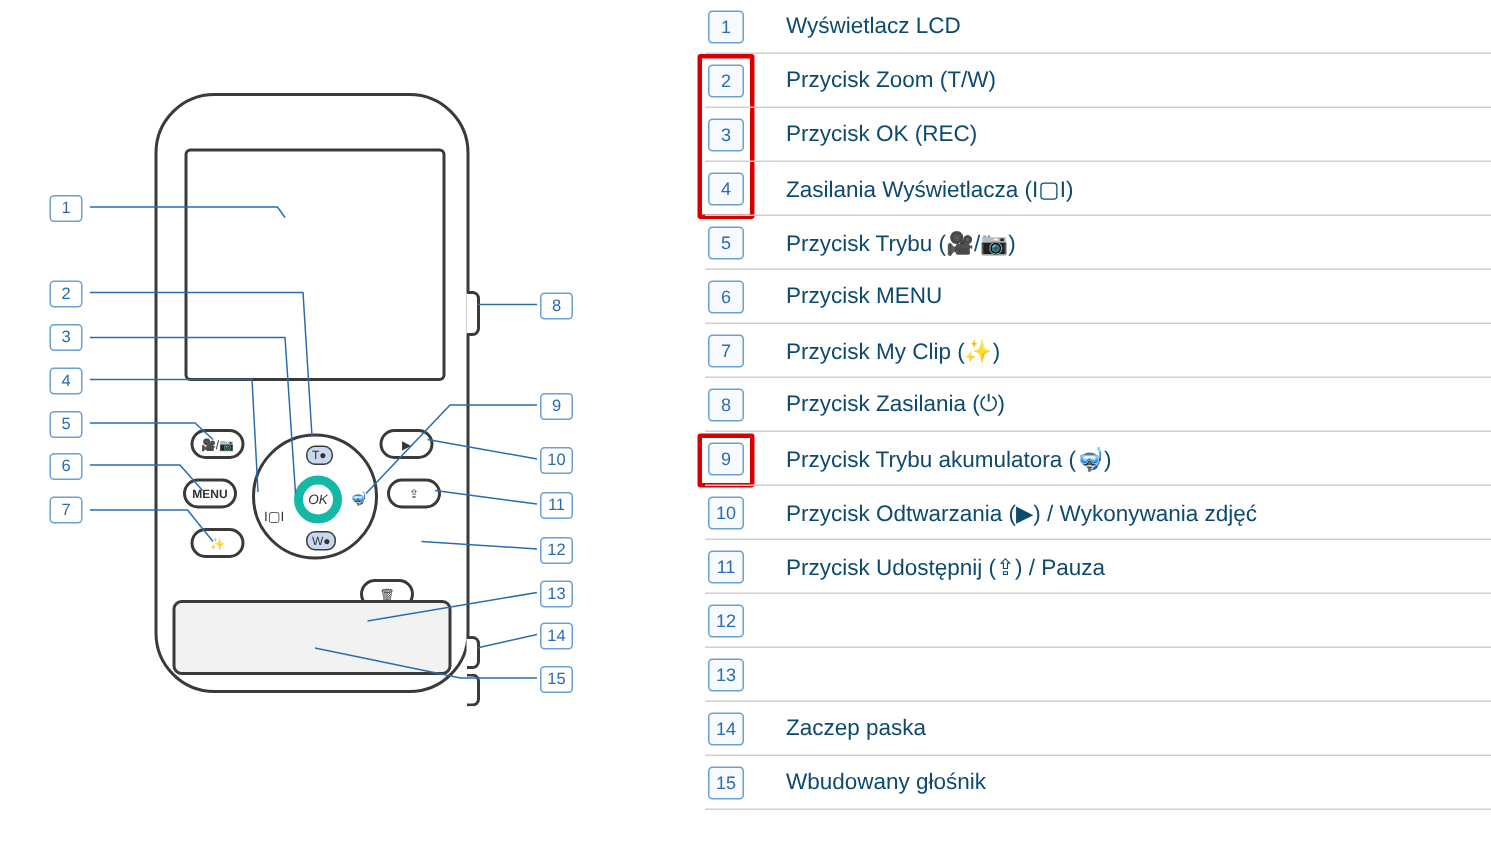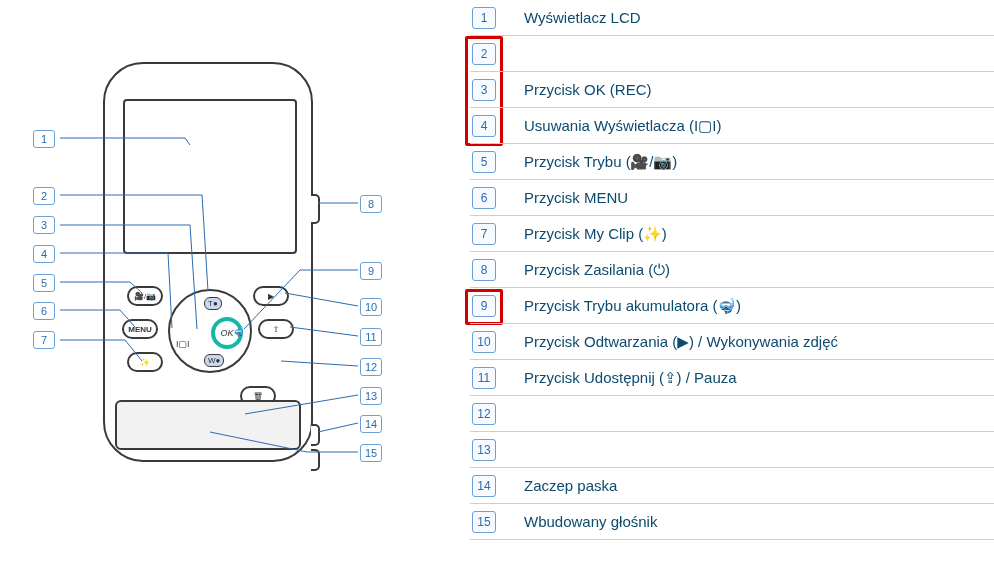--- a/index.html
+++ b/index.html
@@ -48,23 +48,23 @@
   .device .dpad {
     position: absolute;
     left: 63px; top: 225px;
     width: 84px; height: 84px;
     border: 2px solid #3a3a3a;
     border-radius: 50%;
     background: #fff;
   }
   .device .okbtn {
     position: absolute;
-    left: 41px; top: 26px;
+    left: 26px; top: 26px;
     width: 32px; height: 32px;
-    border: 4px solid #14b8a6;
+    border: 6px solid #14b8a6;
     border-radius: 50%;
     font-size: 9px;
     display:flex; align-items:center; justify-content:center;font-style:italic;
   }
   .device .zoom-t {
     position:absolute; top:6px; left:34px; font-size:8px; background:#c9d7ef; border:1px solid #3a3a3a; border-radius:6px; padding:1px 3px;
   }
   .device .zoom-w {
     position:absolute; bottom:4px; left:34px; font-size:8px; background:#c9d7ef; border:1px solid #3a3a3a; border-radius:6px; padding:1px 3px;
   }
@@ -234,28 +234,29 @@
     <div class="hl" style="left:-5px; top:36px; width:38px; height:110px;"></div>
 
     <div class="hl" style="left:-5px; top:289px; width:38px; height:36px;"></div>
 
     <div class="legend-row">
       <div class="num-box">1</div>
       <div class="legend-text">Wyświetlacz LCD</div>
     </div>
     <div class="legend-row">
       <div class="num-box">2</div>
+      <div class="legend-text">Przycisk Zoom (T/W)</div>
     </div>
     <div class="legend-row">
       <div class="num-box">3</div>
       <div class="legend-text">Przycisk OK (REC)</div>
     </div>
     <div class="legend-row">
       <div class="num-box">4</div>
-      <div class="legend-text">Usuwania Wyświetlacza (I▢I)</div>
+      <div class="legend-text">Zasilania Wyświetlacza (I▢I)</div>
     </div>
     <div class="legend-row">
       <div class="num-box">5</div>
       <div class="legend-text">Przycisk Trybu (🎥/📷)</div>
     </div>
     <div class="legend-row">
       <div class="num-box">6</div>
       <div class="legend-text">Przycisk MENU</div>
     </div>
     <div class="legend-row">

